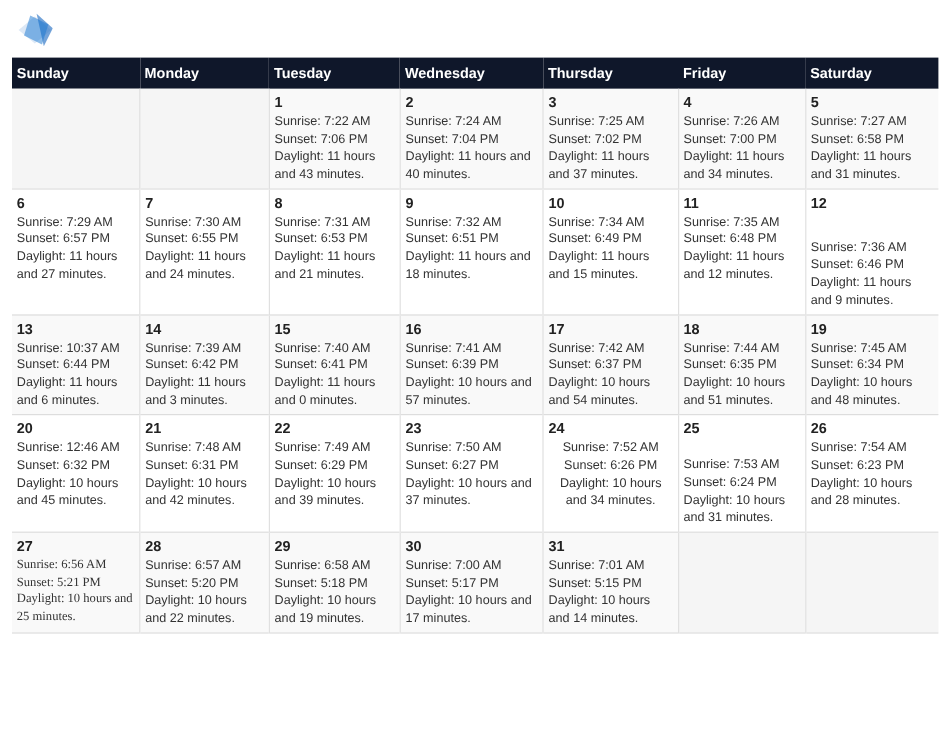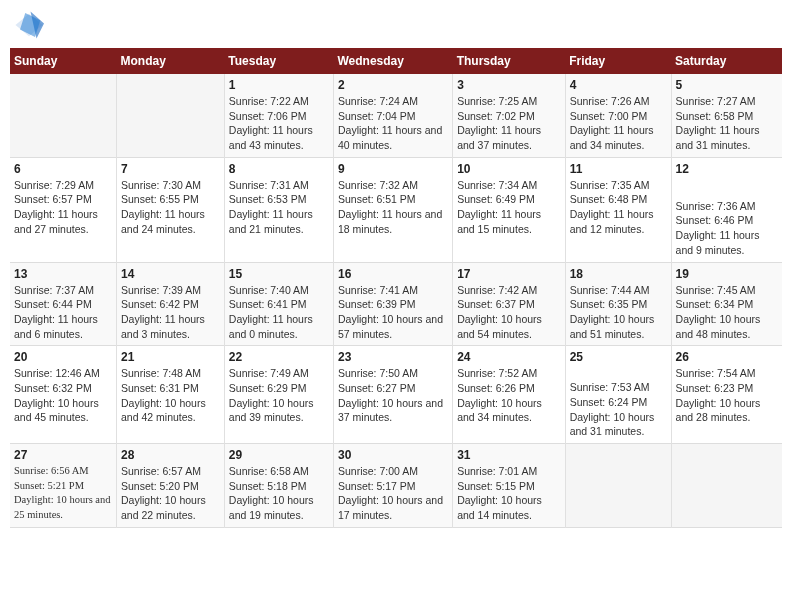--- a/index.html
+++ b/index.html
@@ -52,21 +52,21 @@
     .location {
       font-size: 15px;
       color: #555;
     }
     table {
       width: 100%;
       border-collapse: collapse;
       font-size: 11px;
     }
     thead th {
-      background-color: #7f1d1d;
+      background-color: #0f172a;
       color: #fff;
       padding: 6px 4px;
       text-align: left;
       font-size: 12px;
       font-weight: bold;
     }
     tbody tr {
       border-bottom: 1px solid #ddd;
     }
     tbody tr:nth-child(odd) {
@@ -208,21 +208,21 @@
         <td>
           <div class="day-num">12</div>
           <div class="day-info" style="white-space: pre-line; margin-top: 23px;">Sunrise: 7:36 AM
 Sunset: 6:46 PM
 Daylight: 11 hours and 9 minutes.</div>
         </td>
       </tr>
       <tr>
         <td>
           <div class="day-num">13</div>
-          <div class="day-info" style="white-space: pre-line;">Sunrise: 7:37 AM
+          <div class="day-info" style="white-space: pre-line;">Sunrise: 10:37 AM
 Sunset: 6:44 PM
 Daylight: 11 hours and 6 minutes.</div>
         </td>
         <td>
           <div class="day-num">14</div>
           <div class="day-info" style="white-space: pre-line;">Sunrise: 7:39 AM
 Sunset: 6:42 PM
 Daylight: 11 hours and 3 minutes.</div>
         </td>
         <td>
@@ -276,21 +276,21 @@
 Daylight: 10 hours and 39 minutes.</div>
         </td>
         <td>
           <div class="day-num">23</div>
           <div class="day-info" style="white-space: pre-line;">Sunrise: 7:50 AM
 Sunset: 6:27 PM
 Daylight: 10 hours and 37 minutes.</div>
         </td>
         <td>
           <div class="day-num">24</div>
-          <div class="day-info" style="white-space: pre-line;">Sunrise: 7:52 AM
+          <div class="day-info" style="white-space: pre-line; text-align: center;">Sunrise: 7:52 AM
 Sunset: 6:26 PM
 Daylight: 10 hours and 34 minutes.</div>
         </td>
         <td>
           <div class="day-num">25</div>
           <div class="day-info" style="white-space: pre-line; margin-top: 16px;">Sunrise: 7:53 AM
 Sunset: 6:24 PM
 Daylight: 10 hours and 31 minutes.</div>
         </td>
         <td>

